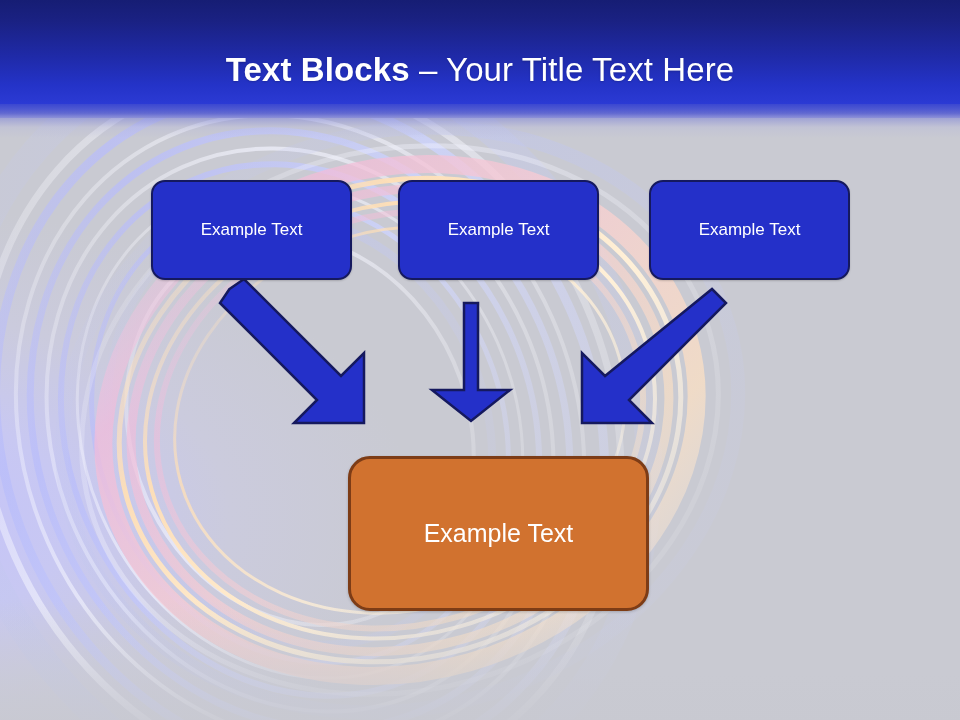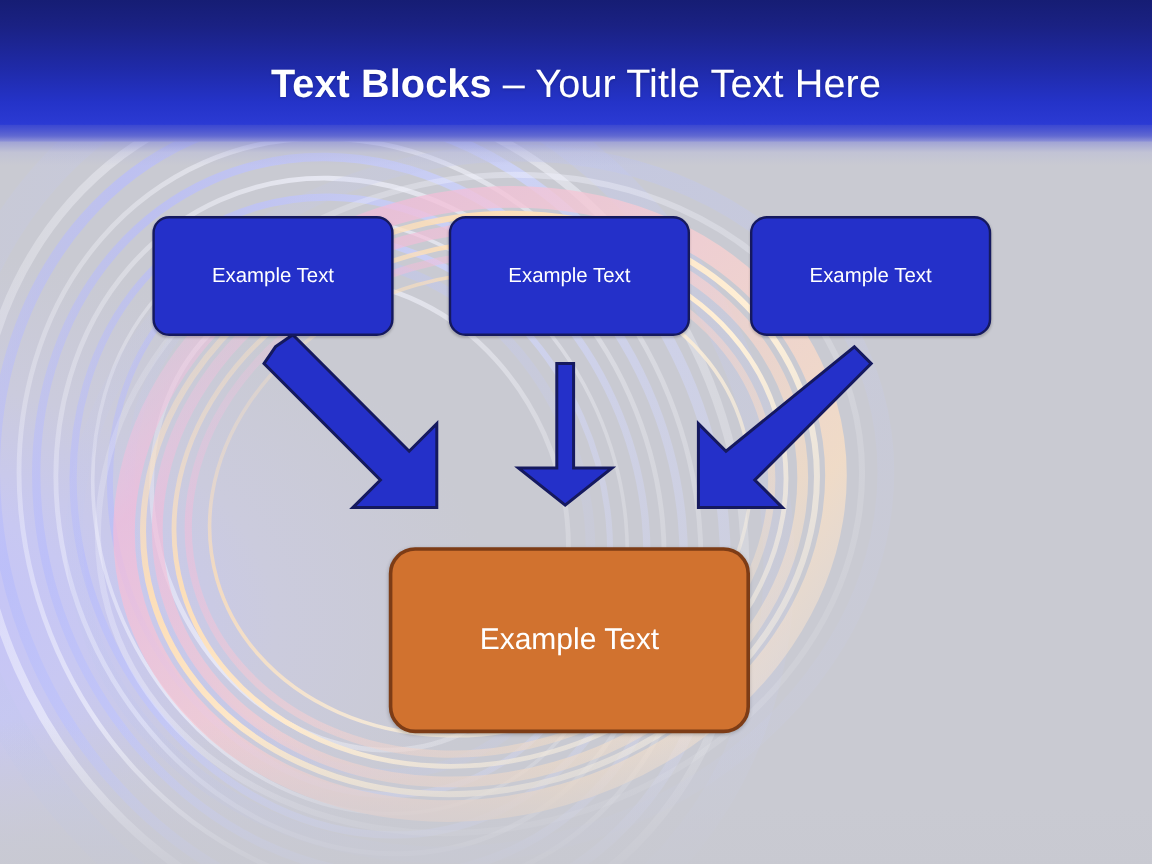--- a/index.html
+++ b/index.html
@@ -85,20 +85,21 @@
 
   
   .node {
     position: absolute;
     box-sizing: border-box;
     display: flex;
     align-items: center;
     justify-content: center;
     color: #ffffff;
     text-align: center;
+    margin-left: 24px;
   }
   .node-top {
     width: 201px;
     height: 100px;
     top: 180px;
     background: #2430c9;
     border: 2px solid #15195e;
     border-radius: 14px;
     font-size: 17px;
     box-shadow: 0 1px 2px rgba(0,0,0,.18);

